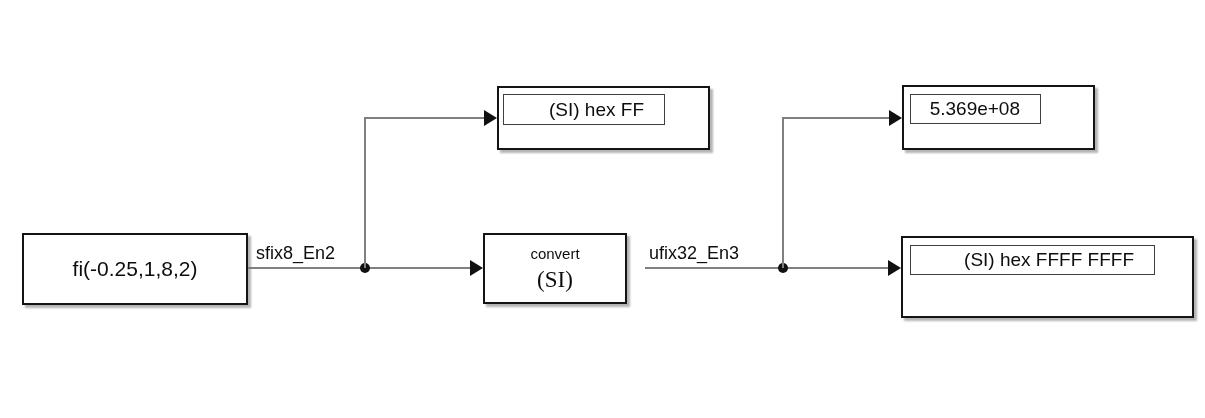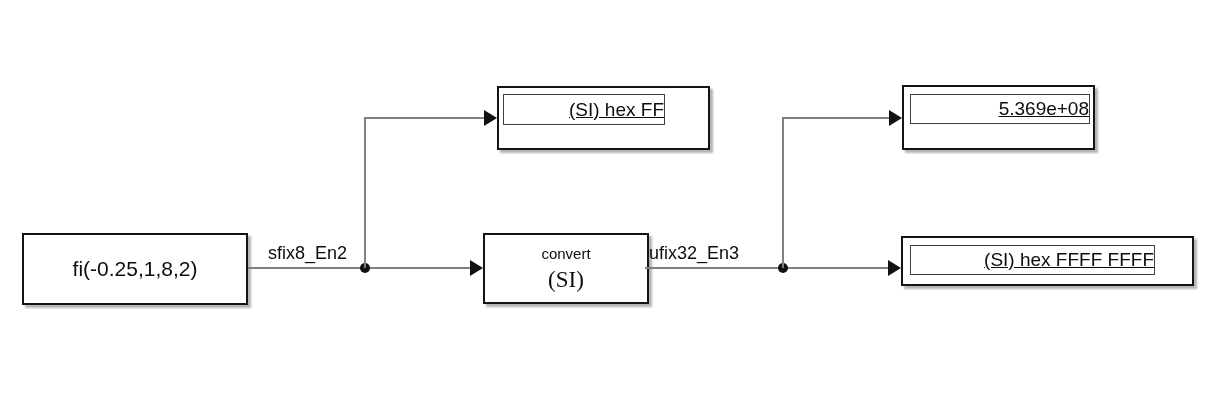--- a/index.html
+++ b/index.html
@@ -27,21 +27,21 @@
   }
   .convert-body{
     position:absolute;inset:0;display:flex;flex-direction:column;align-items:center;
     justify-content:center;gap:7px;
   }
   .convert-line1{font-size:15px;line-height:1;}
   .convert-line2{font-family:"Liberation Serif",serif;font-size:23px;line-height:1;}
   .display-inner{
     position:absolute;box-sizing:border-box;border:1.5px solid var(--inner_border);
     background:var(--block_fill);display:flex;align-items:center;justify-content:flex-end;
-    padding-right:0;font-size:19px;white-space:nowrap;text-decoration:underline;
+    padding-right:20px;font-size:19px;white-space:nowrap;
   }
   .wire-h{position:absolute;height:2px;background:var(--wire);}
   .wire-v{position:absolute;width:2px;background:var(--wire);}
   .arrowhead{
     position:absolute;width:0;height:0;
     border-top:8px solid transparent;border-bottom:8px solid transparent;
     border-left:13px solid var(--arrow);
   }
   .branch-dot{
     position:absolute;width:10px;height:10px;border-radius:50%;background:var(--arrow);
@@ -51,40 +51,40 @@
 </style>
 </head>
 <body>
 
 <div class="canvas">
 
   <div class="block" style="left:22px;top:233px;width:226px;height:72px;">
     <div class="center-label constant-text">fi(-0.25,1,8,2)</div>
   </div>
 
-  <div class="block" style="left:483px;top:233px;width:166px;height:71px;">
+  <div class="block" style="left:483px;top:233px;width:144px;height:71px;">
     <div class="convert-body">
       <span class="convert-line1">convert</span>
       <span class="convert-line2">(SI)</span>
     </div>
   </div>
 
   <div class="block" style="left:497px;top:86px;width:213px;height:64px;">
     <div class="display-inner" style="left:4px;top:6px;width:162px;height:31px;">
       <span>(SI) hex FF</span>
     </div>
   </div>
 
   <div class="block" style="left:902px;top:85px;width:193px;height:65px;">
-    <div class="display-inner" style="left:6px;top:7px;width:180px;height:30px;">
+    <div class="display-inner" style="left:6px;top:7px;width:131px;height:30px;">
       <span>5.369e+08</span>
     </div>
   </div>
 
-  <div class="block" style="left:901px;top:236px;width:293px;height:50px;">
+  <div class="block" style="left:901px;top:236px;width:293px;height:82px;">
     <div class="display-inner" style="left:7px;top:7px;width:245px;height:30px;">
       <span>(SI) hex FFFF FFFF</span>
     </div>
   </div>
 
   <div class="wire-h" style="left:248px;top:267px;width:222px;"></div>
   <div class="arrowhead" style="left:470px;top:260px;"></div>
   <div class="branch-dot" style="left:360px;top:263px;"></div>
 
   <div class="wire-v" style="left:364px;top:118px;height:150px;"></div>
@@ -92,16 +92,16 @@
   <div class="arrowhead" style="left:484px;top:110px;"></div>
 
   <div class="wire-h" style="left:645px;top:267px;width:243px;"></div>
   <div class="arrowhead" style="left:888px;top:260px;"></div>
   <div class="branch-dot" style="left:778px;top:263px;"></div>
 
   <div class="wire-v" style="left:782px;top:118px;height:150px;"></div>
   <div class="wire-h" style="left:782px;top:117px;width:107px;"></div>
   <div class="arrowhead" style="left:889px;top:110px;"></div>
 
-  <div class="signal-label" style="left:268px;top:244px;text-align:center;">sfix8_En2</div>
+  <div class="signal-label" style="left:256px;top:244px;text-align:center;">sfix8_En2</div>
   <div class="signal-label" style="left:649px;top:244px;text-align:center;">ufix32_En3</div>
 
 </div>
 
 </body></html>

